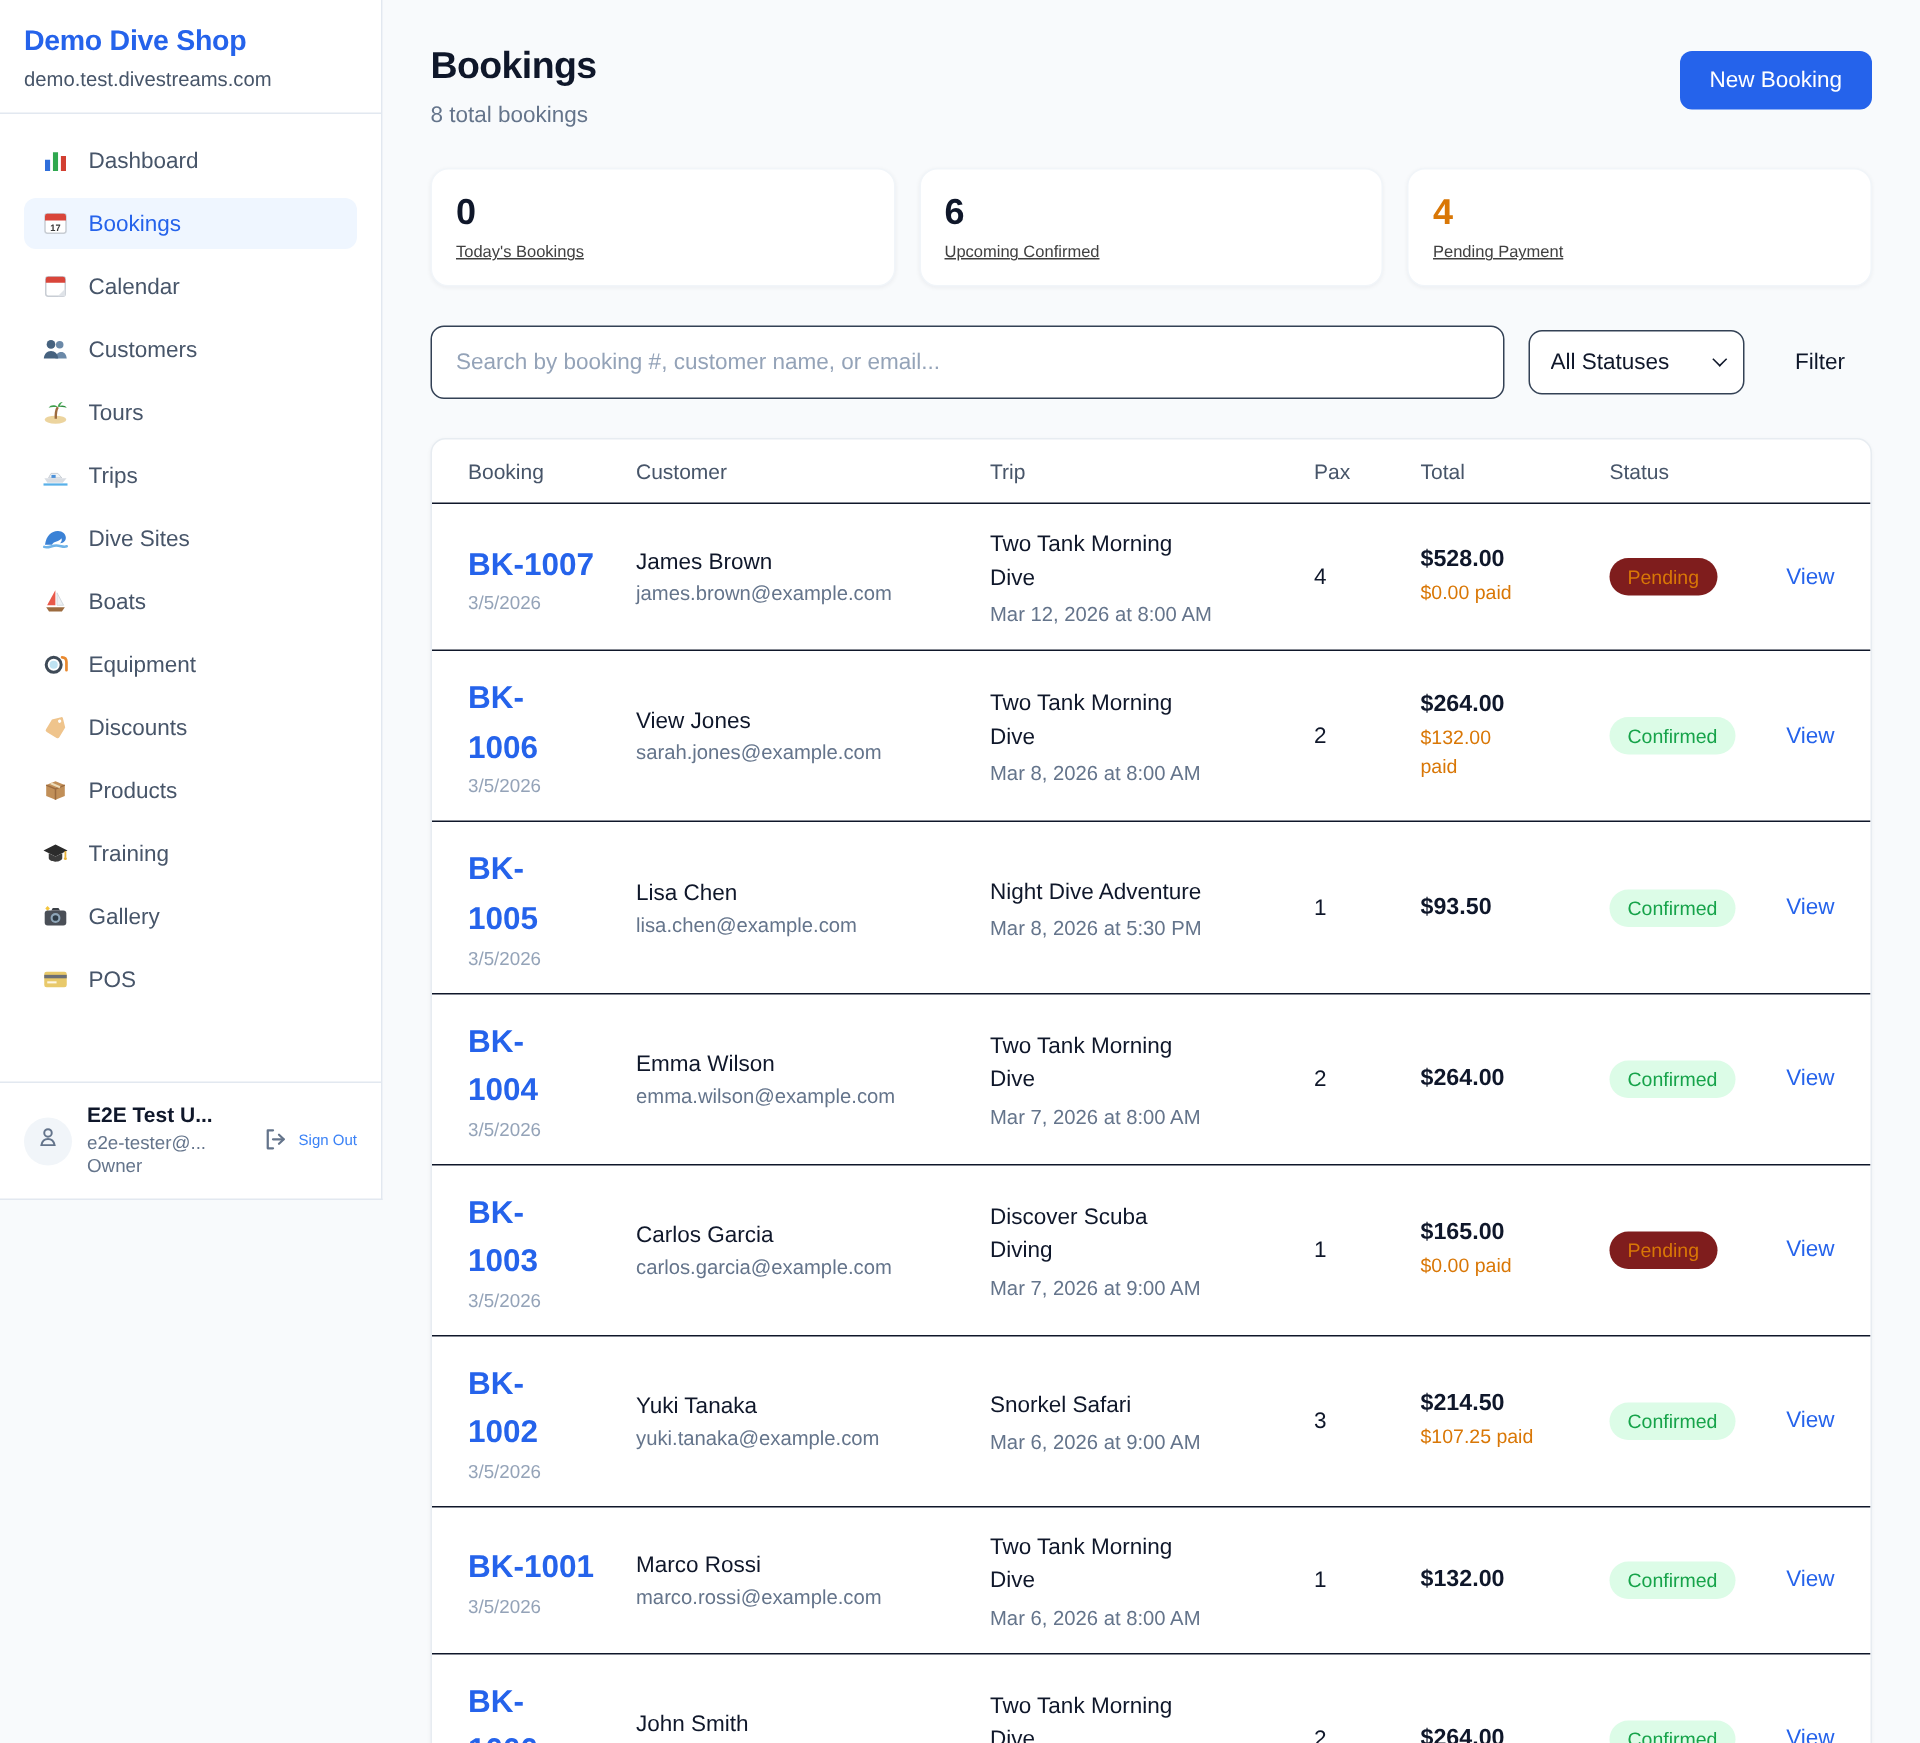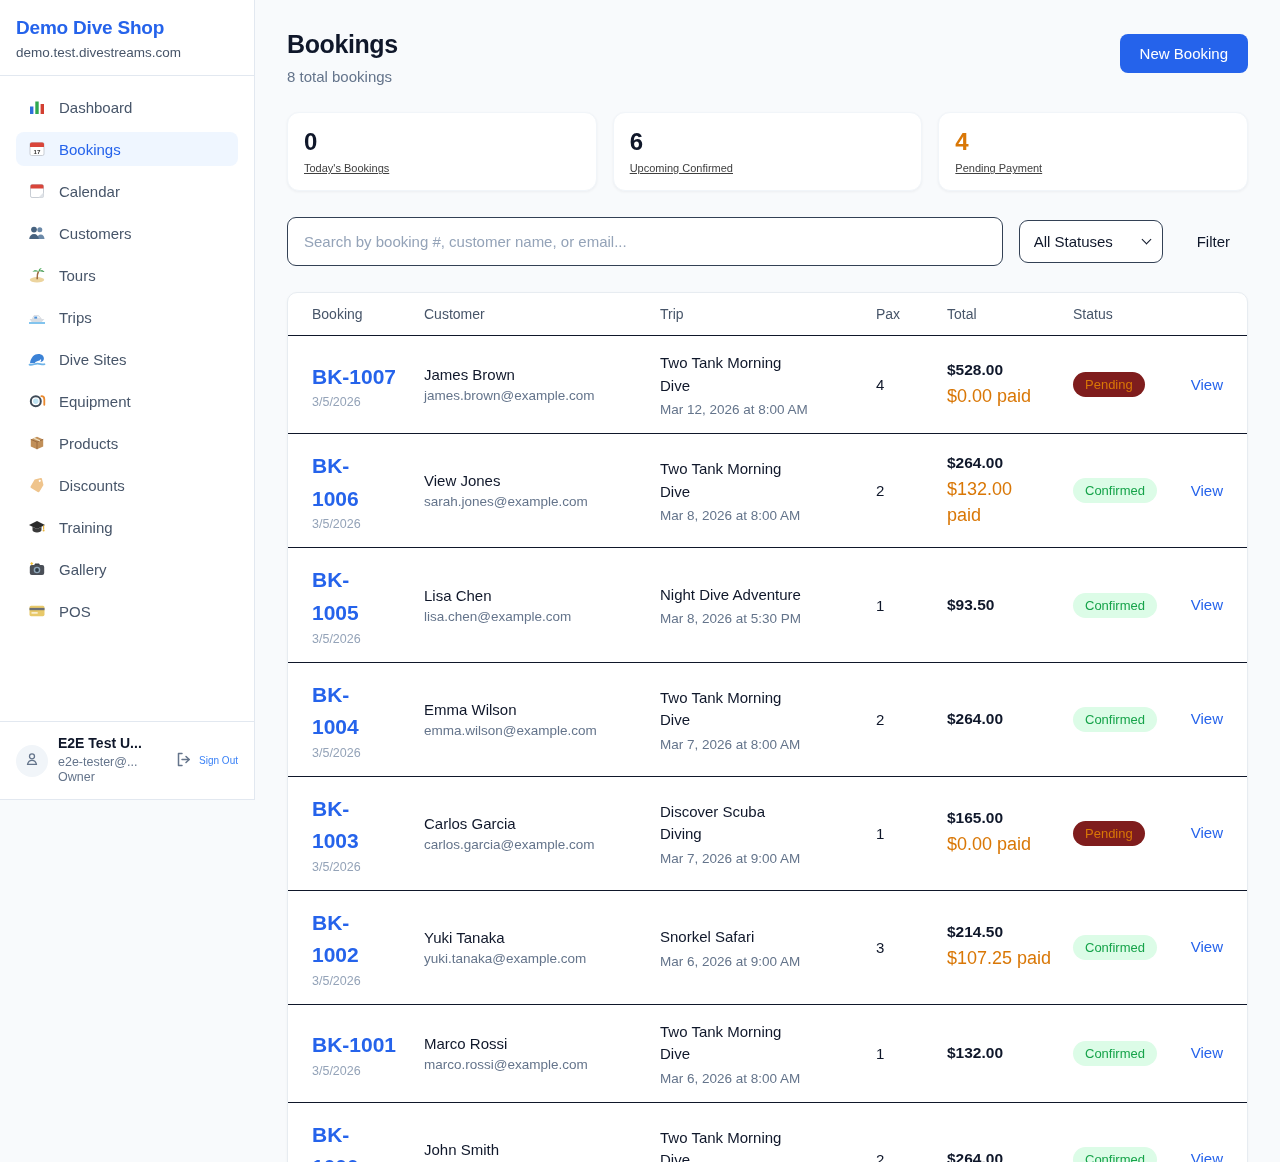--- a/index.html
+++ b/index.html
@@ -107,21 +107,21 @@
   .table-row:last-child { border-bottom: none; }
 
   .b-id { color: #2563eb; font-weight: 700; font-size: 21px; line-height: 1.55; cursor: pointer; }
   .b-date { color: #94a3b8; font-size: 12.5px; margin-top: 2px; }
   .c-name { font-size: 15px; color: #0f172a; }
   .c-email { font-size: 13.5px; color: #64748b; margin-top: 5px; }
   .t-name { font-size: 15px; font-weight: 500; color: #0f172a; line-height: 1.5; }
   .t-date { font-size: 13.5px; color: #64748b; margin-top: 5px; }
   .pax-val { font-size: 15px; }
   .total-val { font-size: 15.5px; font-weight: 700; }
-  .paid-val { font-size: 18px; color: #d97706; margin-top: 4px; line-height: 1.45; }
+  .paid-val { font-size: 13px; color: #d97706; margin-top: 4px; line-height: 1.45; }
   .badge {
     display: inline-block; padding: 5px 12px; border-radius: 999px; font-size: 13px;
   }
   .badge--pending { color: #d97706; background: #7f1d1d; }
   .badge--confirmed { color: #16a34a; background: #dcfce7; }
   .view-cell { text-align: right; }
   .view-link { color: #2563eb; font-size: 15px; cursor: pointer; text-decoration: none; }
 </style>
 </head>
 <body>
@@ -207,53 +207,63 @@
   <div class="nav-item">
     <span class="nav-icon">
             <svg viewBox="0 0 18 18">
               <path d="M2 13.2c.8-6.2 4.6-9.4 8.7-9.2 3 .1 5.2 2 5.2 4.5 0 2.1-1.7 3.7-3.8 3.6 1-.9 1.4-2.1.8-3.2-1.4 2.6-5.1 1.6-6.2 4.3z" fill="#3b82d6"></path>
               <path d="M1.5 14.6c2.6 1.1 5-1 8-1s4.6 1.5 7 .6" stroke="#6fb3e8" stroke-width="1.7" fill="none" stroke-linecap="round"></path>
             </svg>
           </span>
     <span class="nav-label">Dive Sites</span>
   </div>
 
+  <div class="nav-item">
+    <span class="nav-icon">
+            <svg viewBox="0 0 18 18">
+              <path d="M8.9 1.5v10H3.4z" fill="#e8594a"></path>
+              <path d="M10 3.2v8.3h4.4z" fill="#eef1f4" stroke="#c9d0d7" stroke-width="0.5"></path>
+              <path d="M2.8 12.8h12.4l-1.9 2.8H4.7z" fill="#9c6b3f"></path>
+            </svg>
+          </span>
+    <span class="nav-label">Boats</span>
+  </div>
 
   <div class="nav-item">
     <span class="nav-icon">
             <svg viewBox="0 0 18 18">
               <circle cx="7.8" cy="9.2" r="5" fill="none" stroke="#3e4a57" stroke-width="2"></circle>
               <circle cx="7.8" cy="9.2" r="2.7" fill="#bfe3f2"></circle>
               <path d="M13.4 4.2c2 0 2.9 1.3 2.9 3.2v5.4" stroke="#e8882e" stroke-width="1.8" fill="none" stroke-linecap="round"></path>
             </svg>
           </span>
     <span class="nav-label">Equipment</span>
-  </div>
-
-  <div class="nav-item">
-    <span class="nav-icon">
-            <svg viewBox="0 0 18 18">
-              <path d="M2.8 5.4 9 2.8l6.2 2.6v7.2L9 15.2l-6.2-2.6z" fill="#c18f58"></path>
-              <path d="M2.8 5.4 9 8l6.2-2.6M9 8v7.2" fill="none" stroke="#9c6b3f" stroke-width="1"></path>
-              <path d="M5.8 4.2l6.2 2.6" stroke="#ecdcba" stroke-width="1.4"></path>
-            </svg>
-          </span>
-    <span class="nav-label">Products</span>
   </div>
 
   <div class="nav-item">
     <span class="nav-icon">
             <svg viewBox="0 0 18 18">
               <g transform="rotate(-14 9 9)">
                 <path d="M2.6 8.6 8 3.2h6.3a1 1 0 0 1 1 1v6.3L9.9 15.9a1.3 1.3 0 0 1-1.9 0L2.6 10.5a1.3 1.3 0 0 1 0-1.9z" fill="#efc48c"></path>
                 <circle cx="12.7" cy="5.6" r="1.1" fill="#fff"></circle>
               </g>
             </svg>
           </span>
     <span class="nav-label">Discounts</span>
+  </div>
+
+  <div class="nav-item">
+    <span class="nav-icon">
+            <svg viewBox="0 0 18 18">
+              <path d="M2.8 5.4 9 2.8l6.2 2.6v7.2L9 15.2l-6.2-2.6z" fill="#c18f58"></path>
+              <path d="M2.8 5.4 9 8l6.2-2.6M9 8v7.2" fill="none" stroke="#9c6b3f" stroke-width="1"></path>
+              <path d="M5.8 4.2l6.2 2.6" stroke="#ecdcba" stroke-width="1.4"></path>
+            </svg>
+          </span>
+    <span class="nav-label">Products</span>
   </div>
 
   <div class="nav-item">
     <span class="nav-icon">
             <svg viewBox="0 0 18 18">
               <path d="M9 3 17 7 9 11 1 7z" fill="#2b2b2b"></path>
               <path d="M4.5 8.8v3.4c0 1.1 2 2.3 4.5 2.3s4.5-1.2 4.5-2.3V8.8L9 11z" fill="#3a3a3a"></path>
               <path d="M15.6 7.4v4.2" stroke="#e8b33a" stroke-width="1.2"></path>
               <circle cx="15.6" cy="12.4" r="1" fill="#e8b33a"></circle>
             </svg>

